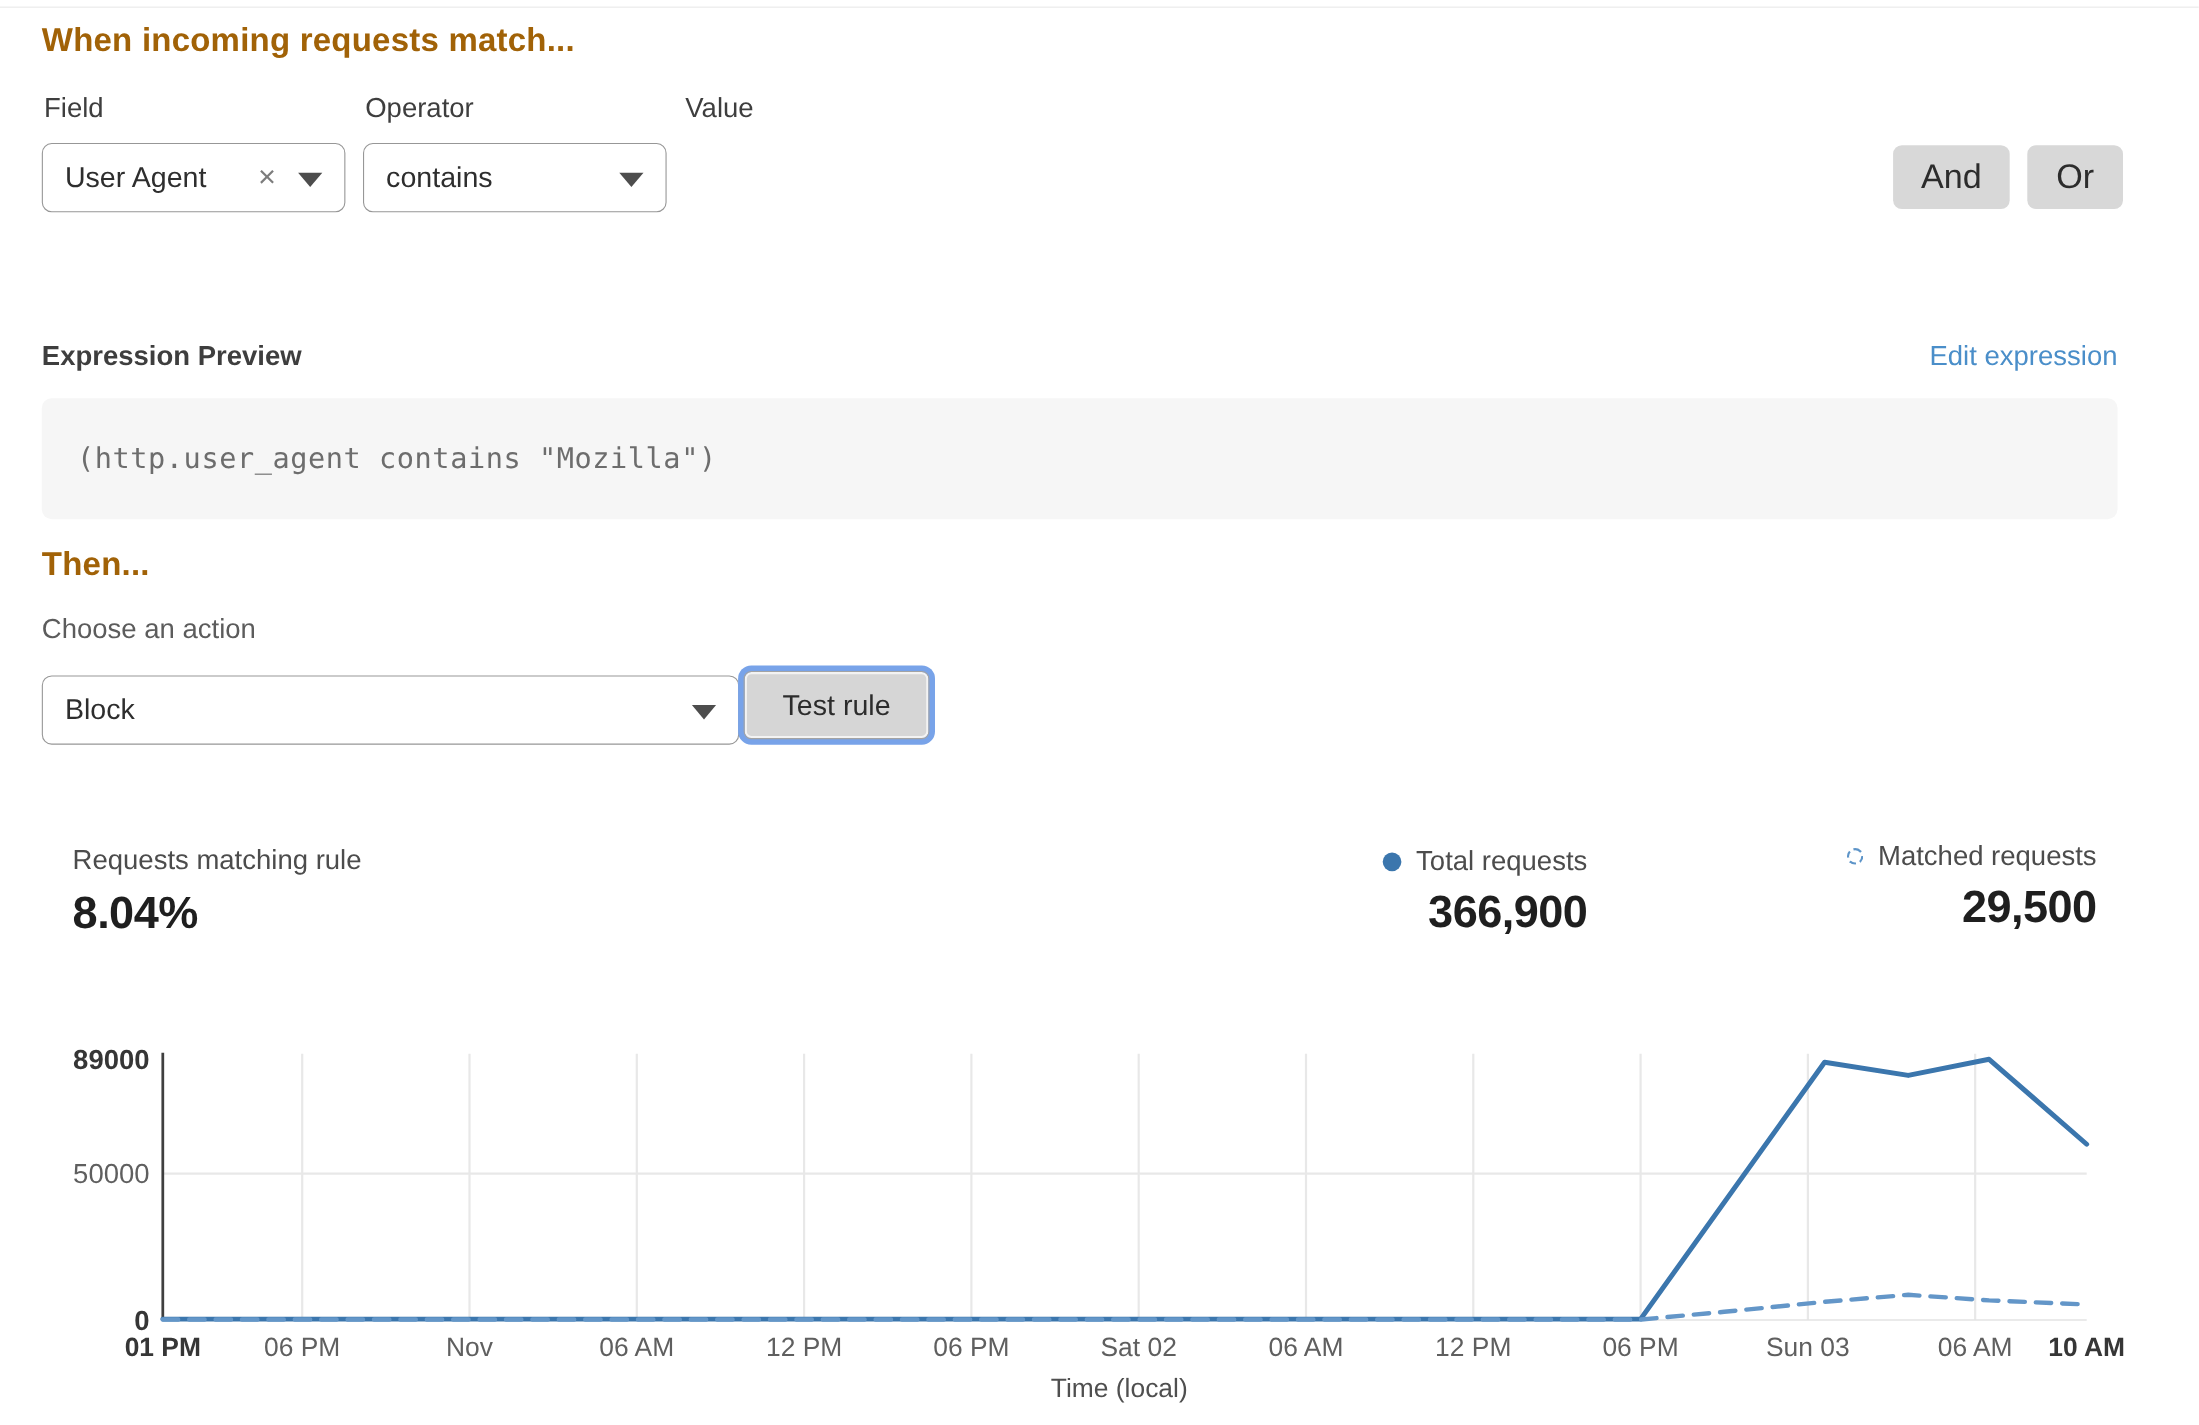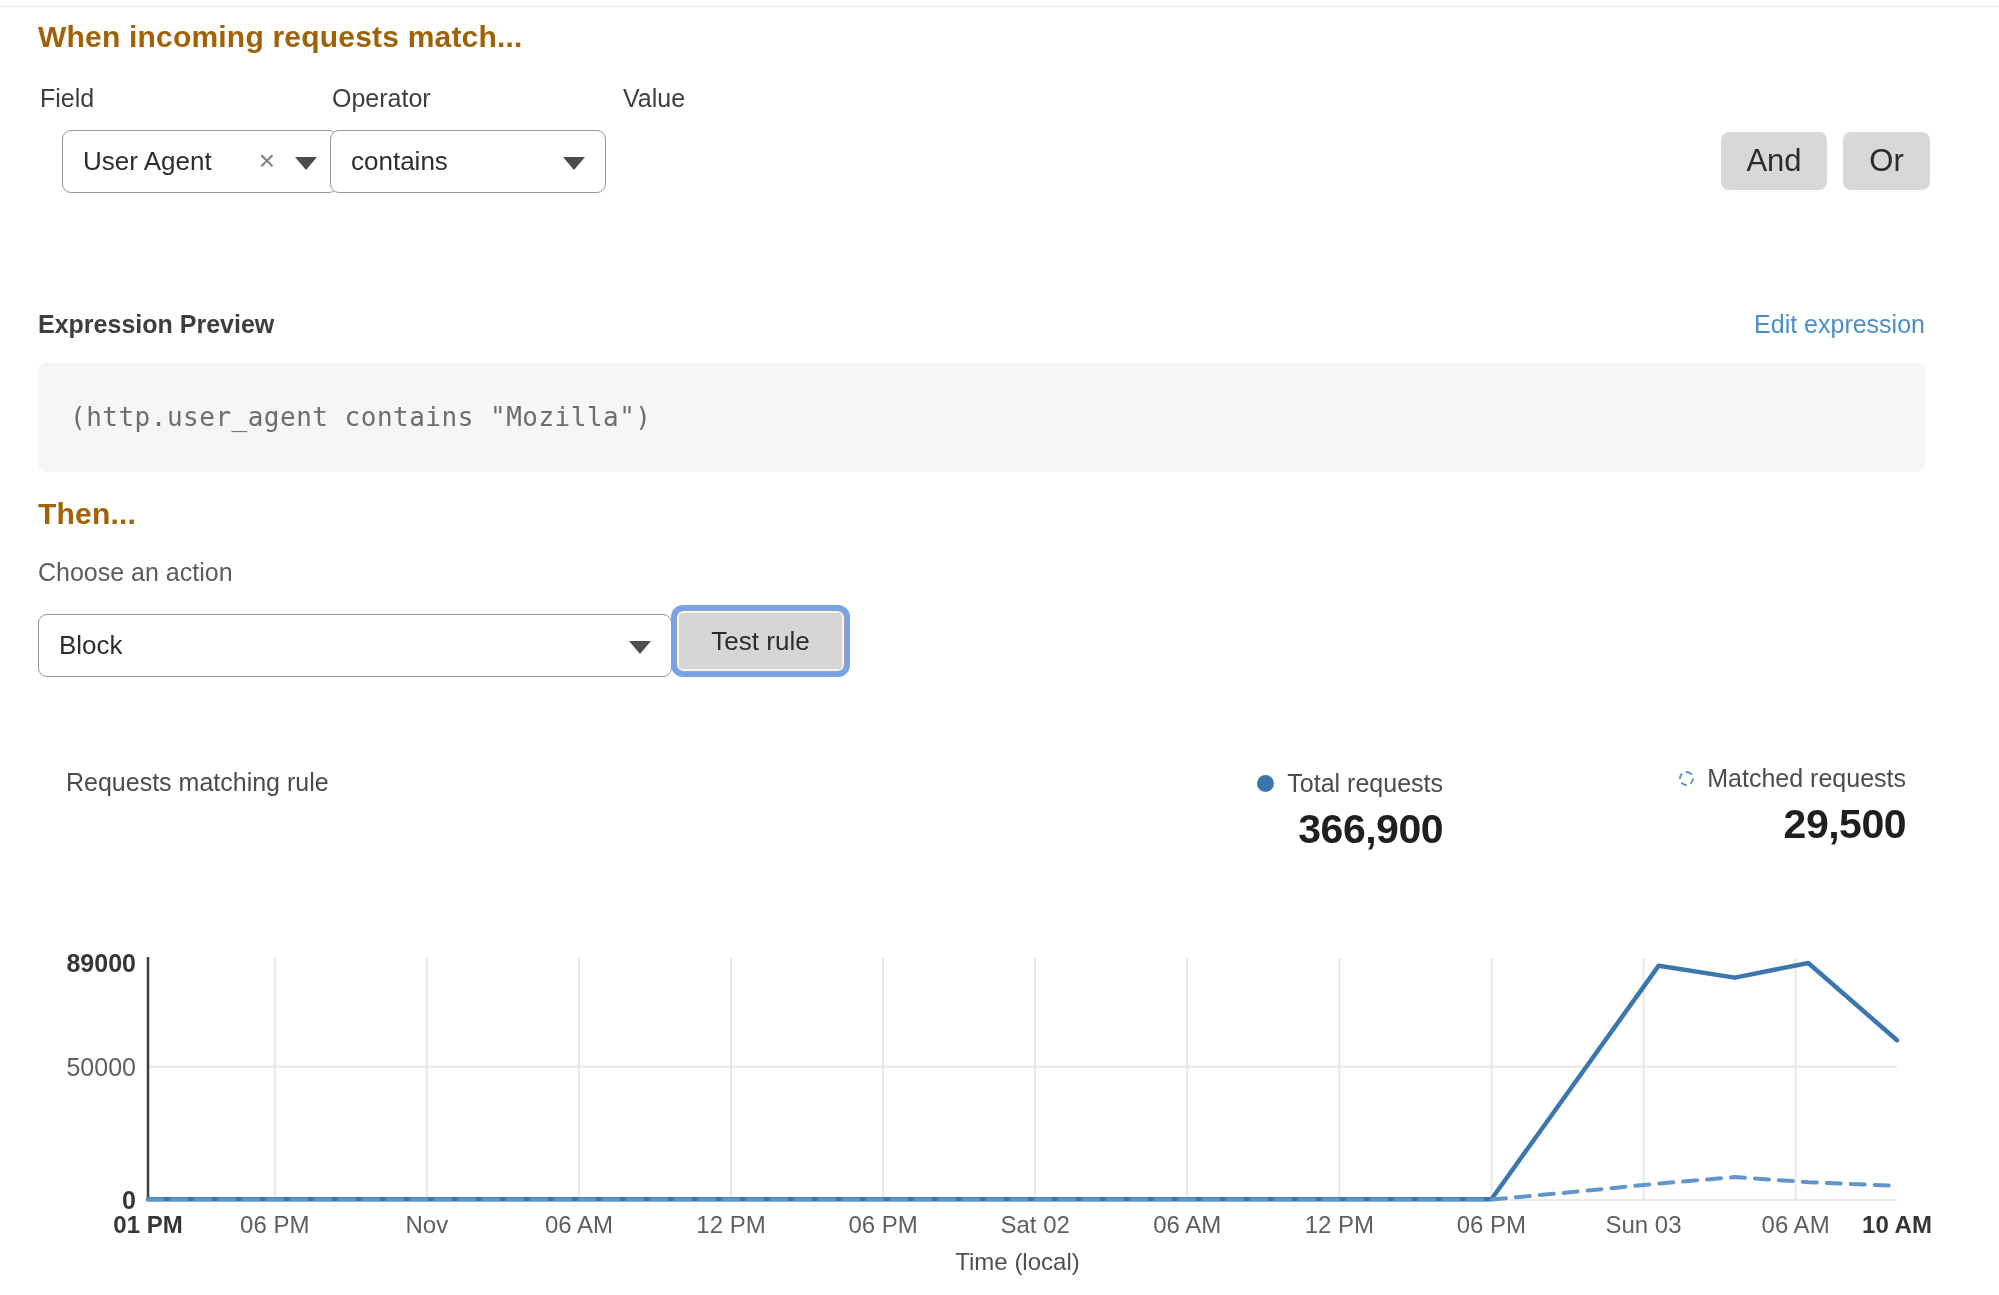--- a/index.html
+++ b/index.html
@@ -21,21 +21,21 @@
   #operator-label { left:332px; top:84px; }
   #value-label    { left:623px; top:84px; }
   #choose-label   { left:38px;  top:558px; font-size:25px; color:#5c5c5c; }
 
   .select {
     position:absolute; height:63px; background:#fff;
     border:1.5px solid #979797; border-radius:9px;
     display:flex; align-items:center;
     font-size:26px; color:#2e2e2e; padding:0 20px; cursor:pointer;
   }
-  #field-select    { left:38px;  top:130px; width:276px;margin-left:24px; }
+  #field-select    { left:38px;  top:130px; width:276px; }
   #operator-select { left:330px; top:130px; width:276px; }
   #action-select   { left:38px;  top:614px; width:634px; }
 
   .chevron {
     position:absolute; right:20px; top:50%; margin-top:-5px;
     width:0; height:0;
     border-left:11px solid transparent; border-right:11px solid transparent;
     border-top:13px solid #4d4d4d;
   }
   .clear-x {
@@ -150,20 +150,21 @@
     <span>Block</span>
     <span class="chevron"></span>
   </div>
 
   <div id="test-ring" class="abs">
     <button id="test-button">Test rule</button>
   </div>
 
   <div id="stat-matching" class="abs">
     <div class="stat-label">Requests matching rule</div>
+    <div class="stat-value">8.04%</div>
   </div>
 
   <div id="stat-total" class="abs stat-right">
     <div class="legend-row">
       <span id="total-dot-icon"></span>
       <span class="stat-label">Total requests</span>
     </div>
     <div class="stat-value">366,900</div>
   </div>
 

